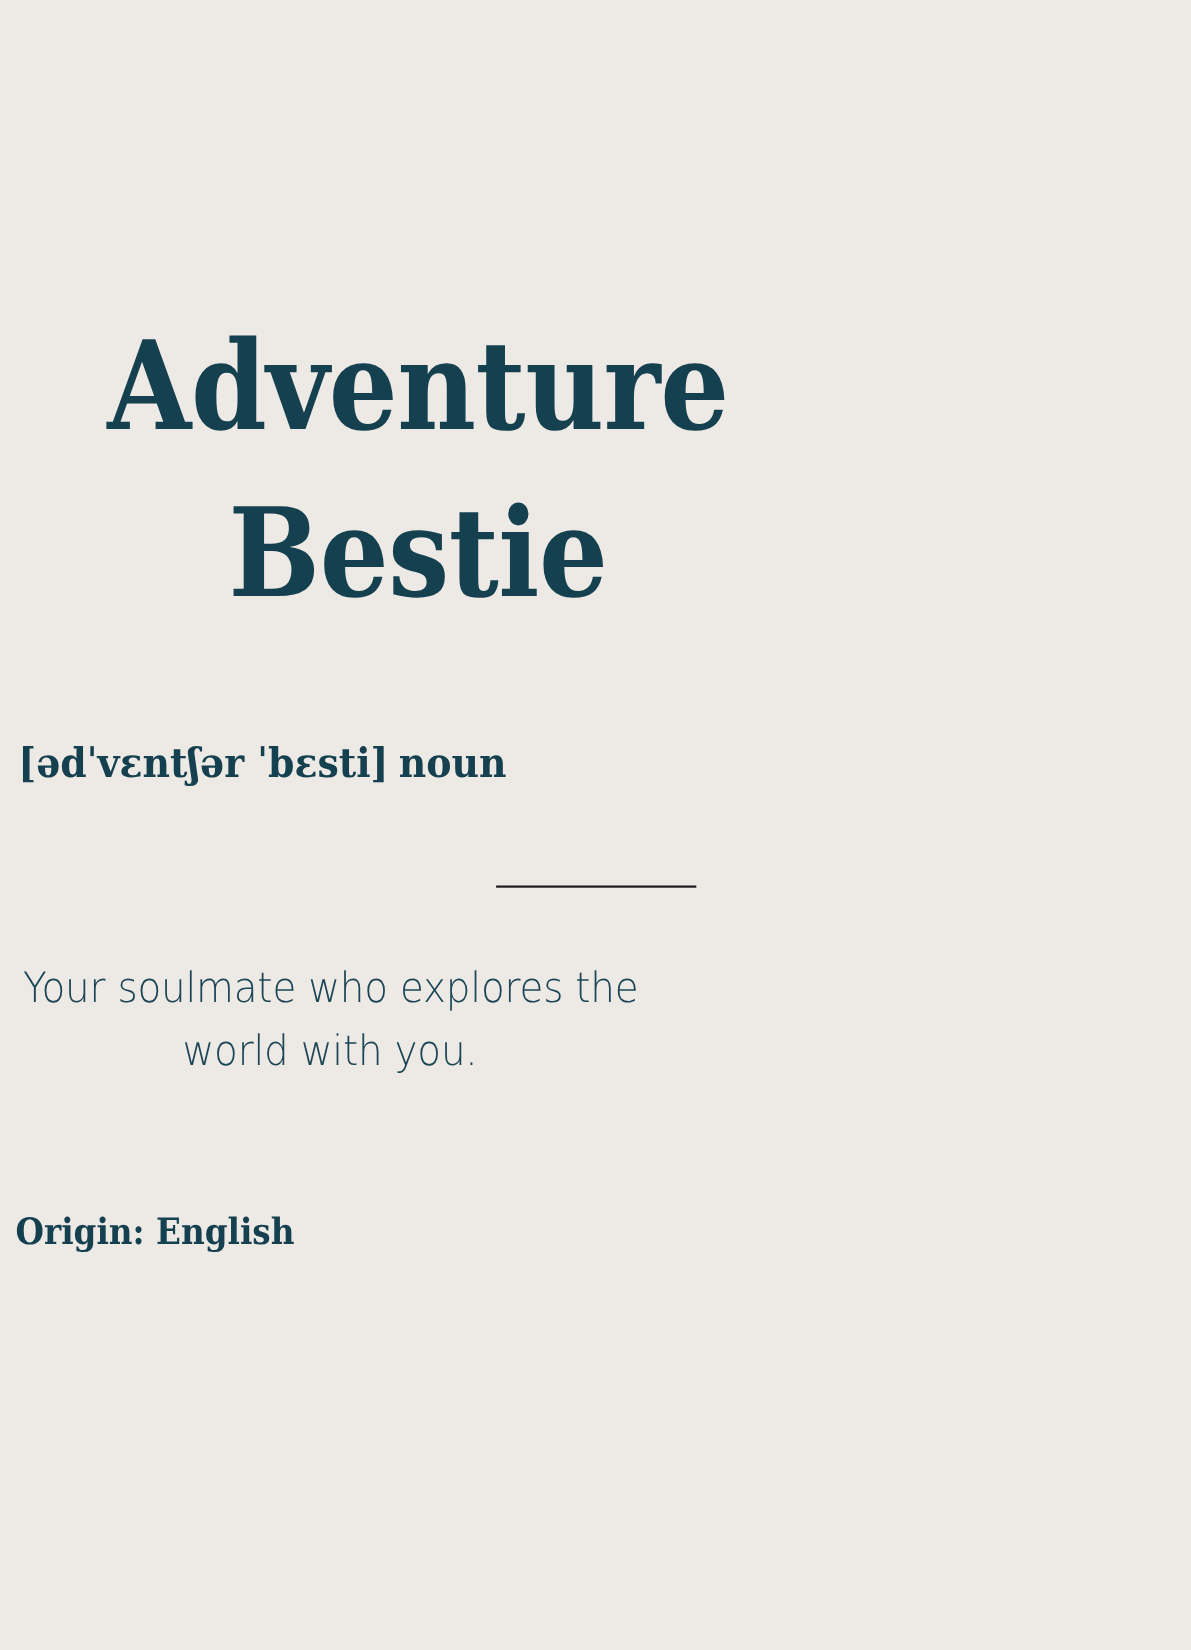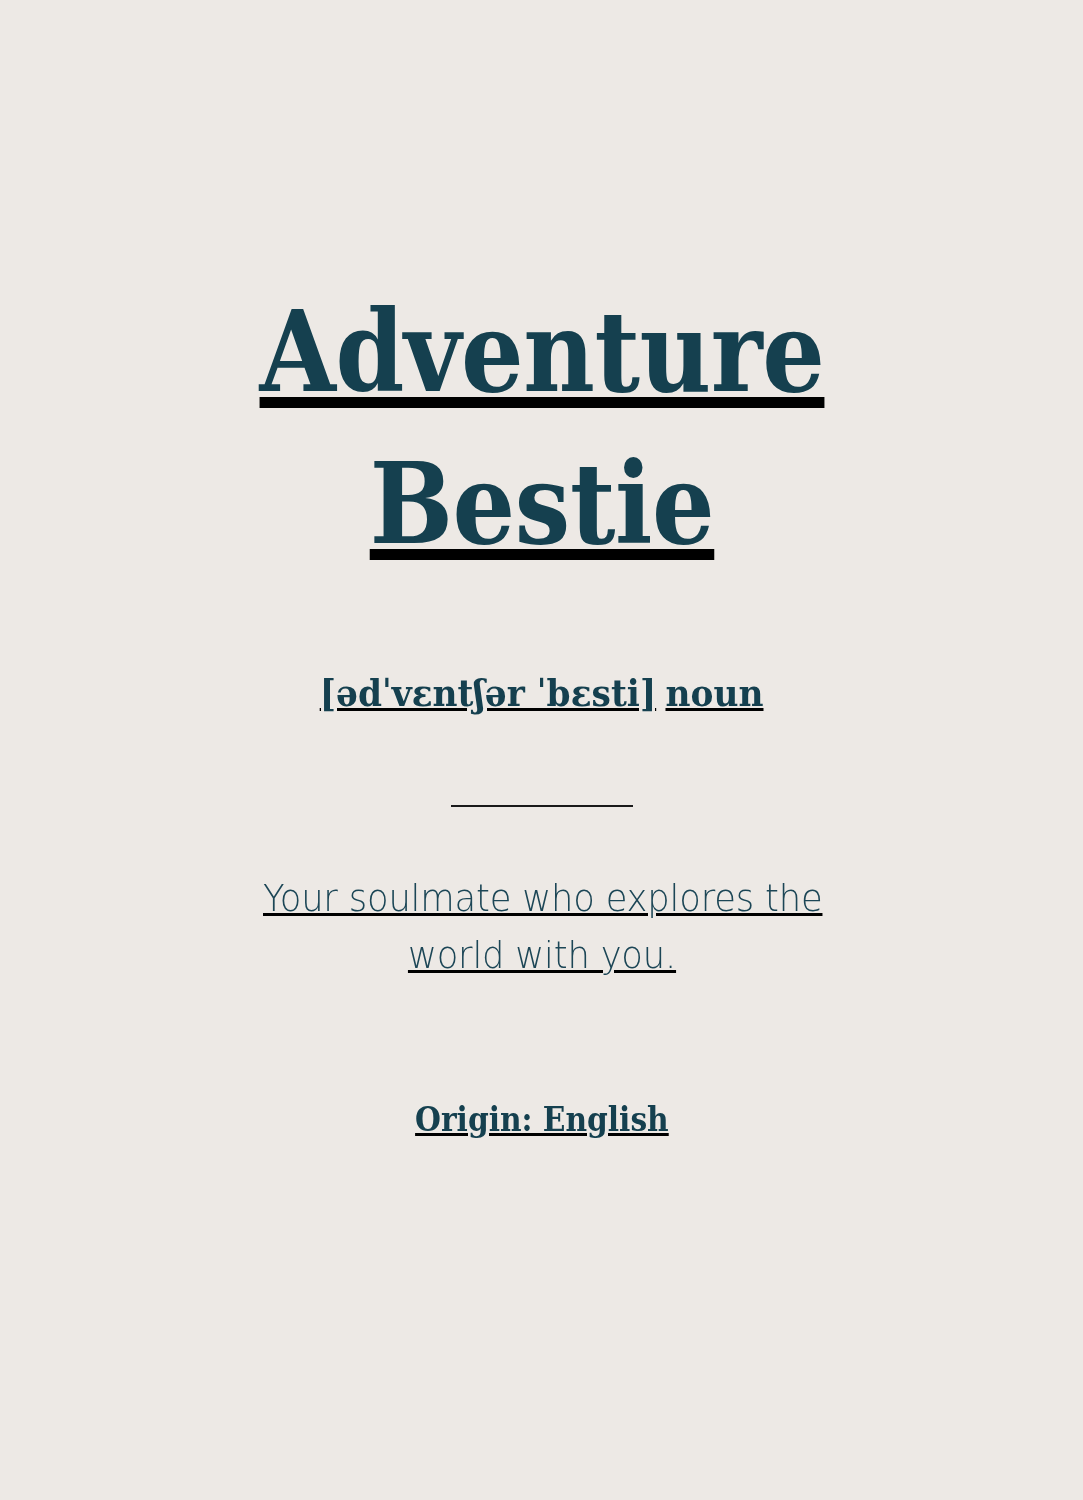--- a/index.html
+++ b/index.html
@@ -16,22 +16,21 @@
     overflow: hidden;
   }
 
   .card {
     position: relative;
     width: 1083px;
     height: 1500px;
     background: #EDE9E5;
     display: flex;
     flex-direction: column;
-    align-items: center;
-    text-decoration: underline;
+    align-items: flex-start;
   }
 
   
   .headword {
     margin-top: 276px;
     width: 760px;
     text-align: center;
     font-family: "DejaVu Serif", "Liberation Serif", serif;
     font-weight: 700;
     font-size: 112px;

